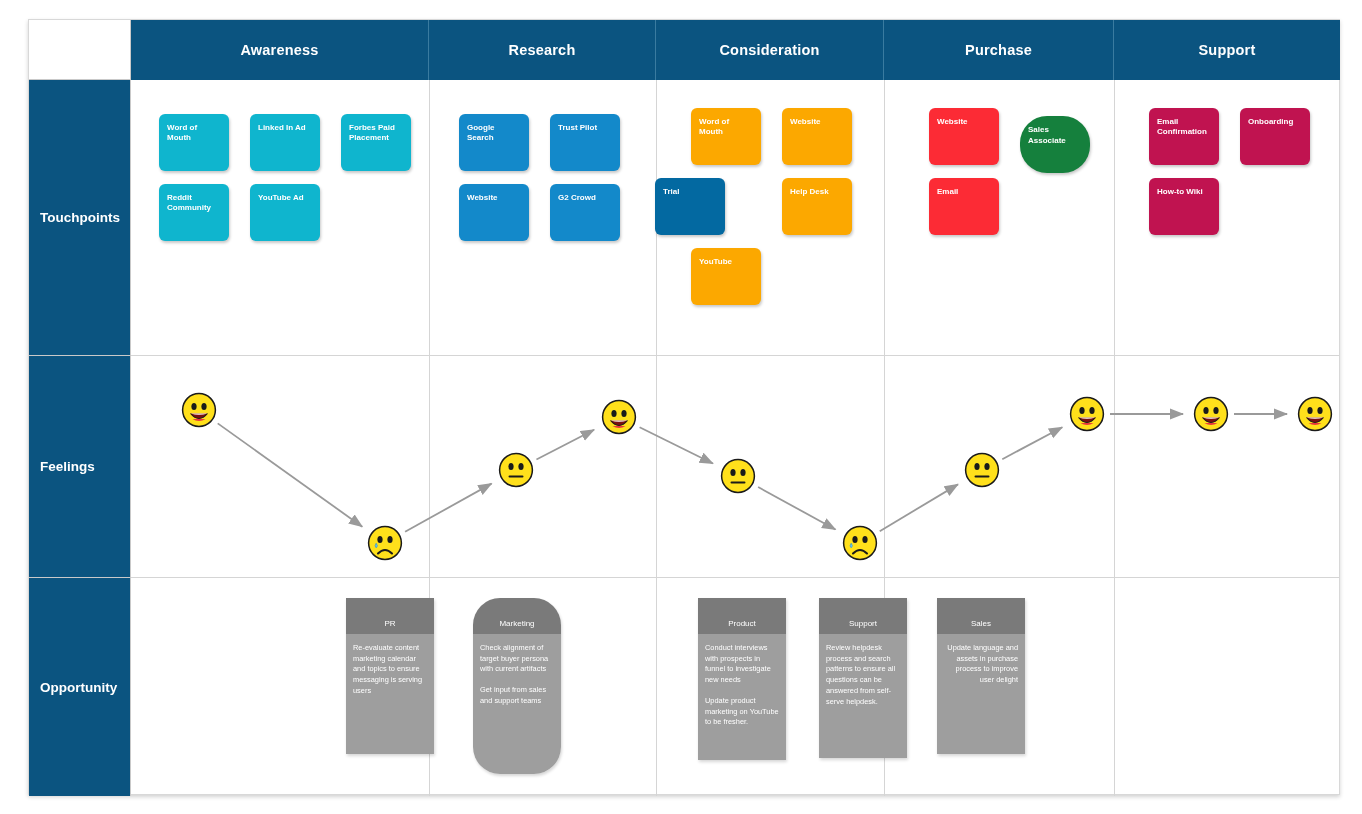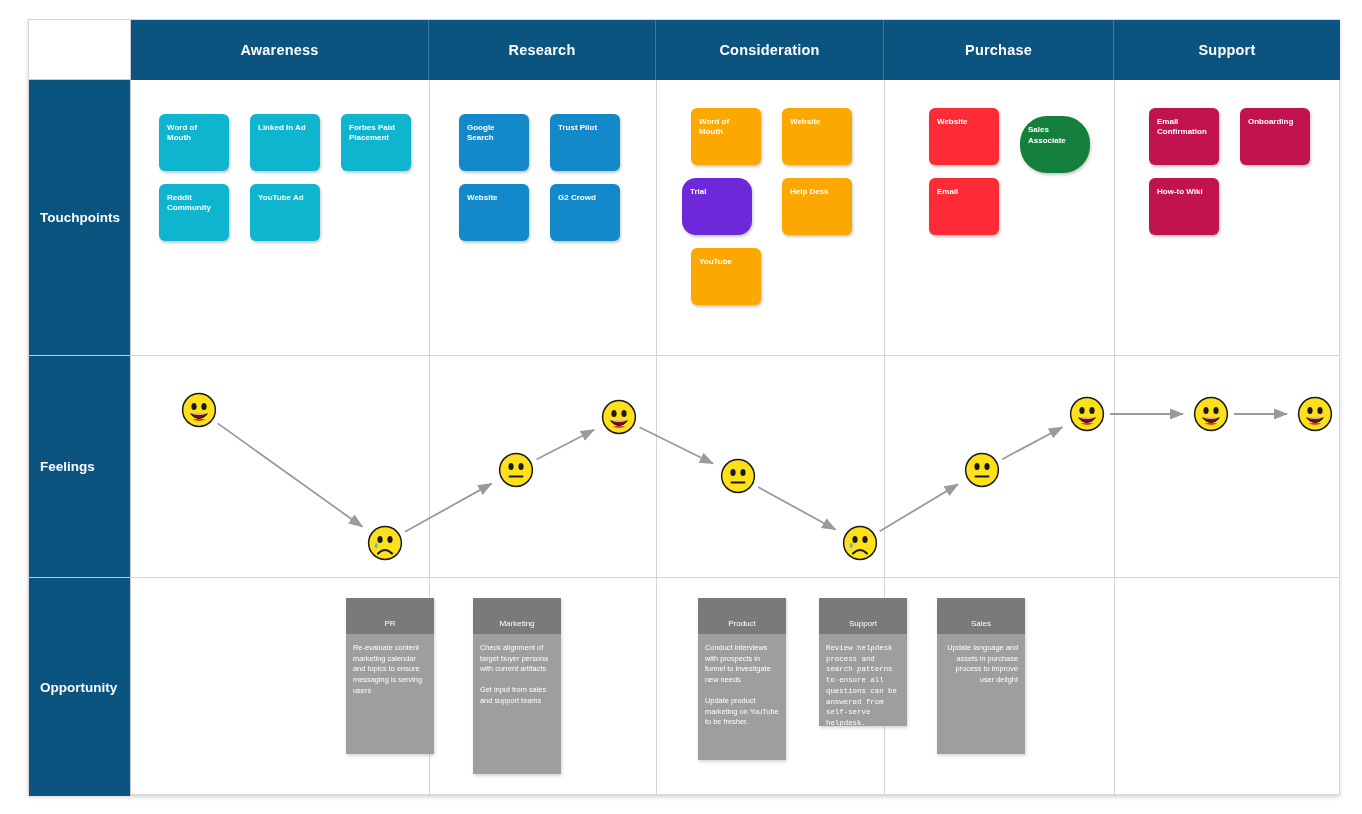--- a/index.html
+++ b/index.html
@@ -192,21 +192,21 @@
       <div class="tp-card" style="left: 221px; top: 94px; background: rgb(15, 181, 206);">Linked In Ad</div>
       <div class="tp-card" style="left: 312px; top: 94px; background: rgb(15, 181, 206);">Forbes Paid Placement</div>
       <div class="tp-card" style="left: 130px; top: 164px; background: rgb(15, 181, 206);">Reddit Community</div>
       <div class="tp-card" style="left: 221px; top: 164px; background: rgb(15, 181, 206);">YouTube Ad</div>
       <div class="tp-card" style="left: 430px; top: 94px; background: rgb(19, 137, 202);">Google Search</div>
       <div class="tp-card" style="left: 521px; top: 94px; background: rgb(19, 137, 202);">Trust Pilot</div>
       <div class="tp-card" style="left: 430px; top: 164px; background: rgb(19, 137, 202);">Website</div>
       <div class="tp-card" style="left: 521px; top: 164px; background: rgb(19, 137, 202);">G2 Crowd</div>
       <div class="tp-card" style="left: 662px; top: 88px; background: rgb(252, 168, 0);">Word of Mouth</div>
       <div class="tp-card" style="left: 753px; top: 88px; background: rgb(252, 168, 0);">Website</div>
-      <div class="tp-card" style="left: 653px; top: 158px; background: #6d28d9; border-radius: 14px;">Trial</div>
+      <div class="tp-card" style="left: 626px; top: 158px; background: #0369a1;">Trial</div>
       <div class="tp-card" style="left: 753px; top: 158px; background: rgb(252, 168, 0);">Help Desk</div>
       <div class="tp-card" style="left: 662px; top: 228px; background: rgb(252, 168, 0);">YouTube</div>
       <div class="tp-card" style="left: 900px; top: 88px; background: rgb(252, 43, 53);">Website</div>
       <div class="tp-card" style="left: 991px; top: 96.4px; background: #15803d; border-radius: 27px;">Sales Associate</div>
       <div class="tp-card" style="left: 900px; top: 158px; background: rgb(252, 43, 53);">Email</div>
       <div class="tp-card" style="left: 1120px; top: 88px; background: rgb(192, 19, 80);">Email Confirmation</div>
       <div class="tp-card" style="left: 1211px; top: 88px; background: rgb(192, 19, 80);">Onboarding</div>
       <div class="tp-card" style="left: 1120px; top: 158px; background: rgb(192, 19, 80);">How-to Wiki</div>
     </div>
   <div id="face-layer">
@@ -308,37 +308,37 @@
         </svg>
       </div>
     </div>
   <div id="op-layer">
       <div class="op-card" style="left: 317px; top: 578px;">
         <div class="op-head">PR</div>
         <div class="op-body" style="height: 120px;">
           <p>Re-evaluate content marketing calendar and topics to ensure messaging is serving users</p>
         </div>
       </div>
-      <div class="op-card" style="left: 444px; top: 578px;">
+      <div class="op-card" style="left: 444px; top: 578px; border-radius: 27px;">
         <div class="op-head">Marketing</div>
         <div class="op-body" style="height: 140px;">
           <p>Check alignment of target buyer persona with current artifacts</p>
           <p>Get input from sales and support teams</p>
         </div>
       </div>
       <div class="op-card" style="left: 669px; top: 578px;">
         <div class="op-head">Product</div>
         <div class="op-body" style="height: 126px;">
           <p>Conduct interviews with prospects in funnel to investigate new needs</p>
           <p>Update product marketing on YouTube to be fresher.</p>
         </div>
       </div>
       <div class="op-card" style="left: 790px; top: 578px;">
         <div class="op-head">Support</div>
-        <div class="op-body" style="height: 92px; font-family: Liberation Mono, monospace;">
+        <div class="op-body" style="height: 124px;">
           <p>Review helpdesk process and search patterns to ensure all questions can be answered from self-serve helpdesk.</p>
         </div>
       </div>
       <div class="op-card" style="left: 908px; top: 578px;">
         <div class="op-head">Sales</div>
         <div class="op-body" style="height: 120px; text-align: right;">
           <p>Update language and assets in purchase process to improve user delight</p>
         </div>
       </div>
     </div>

